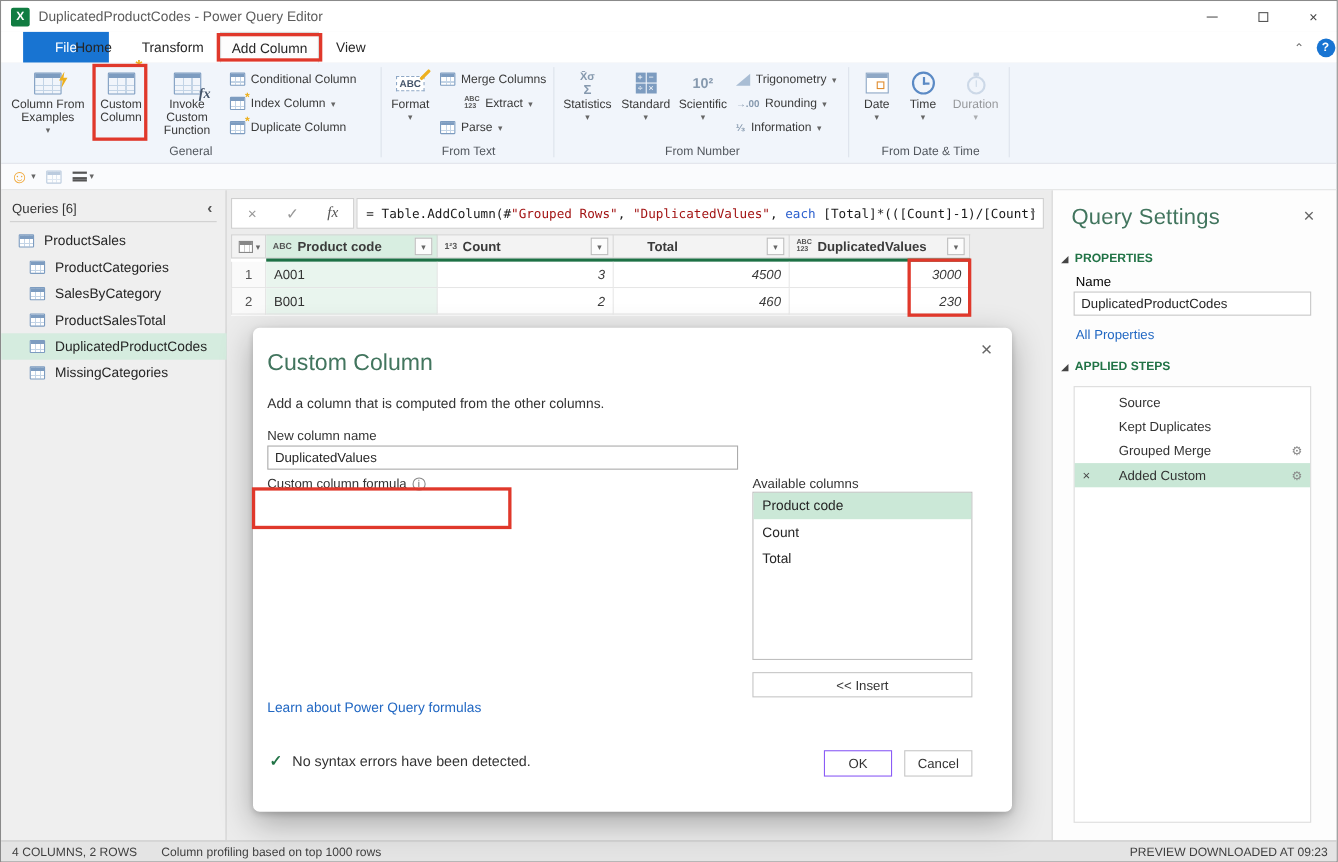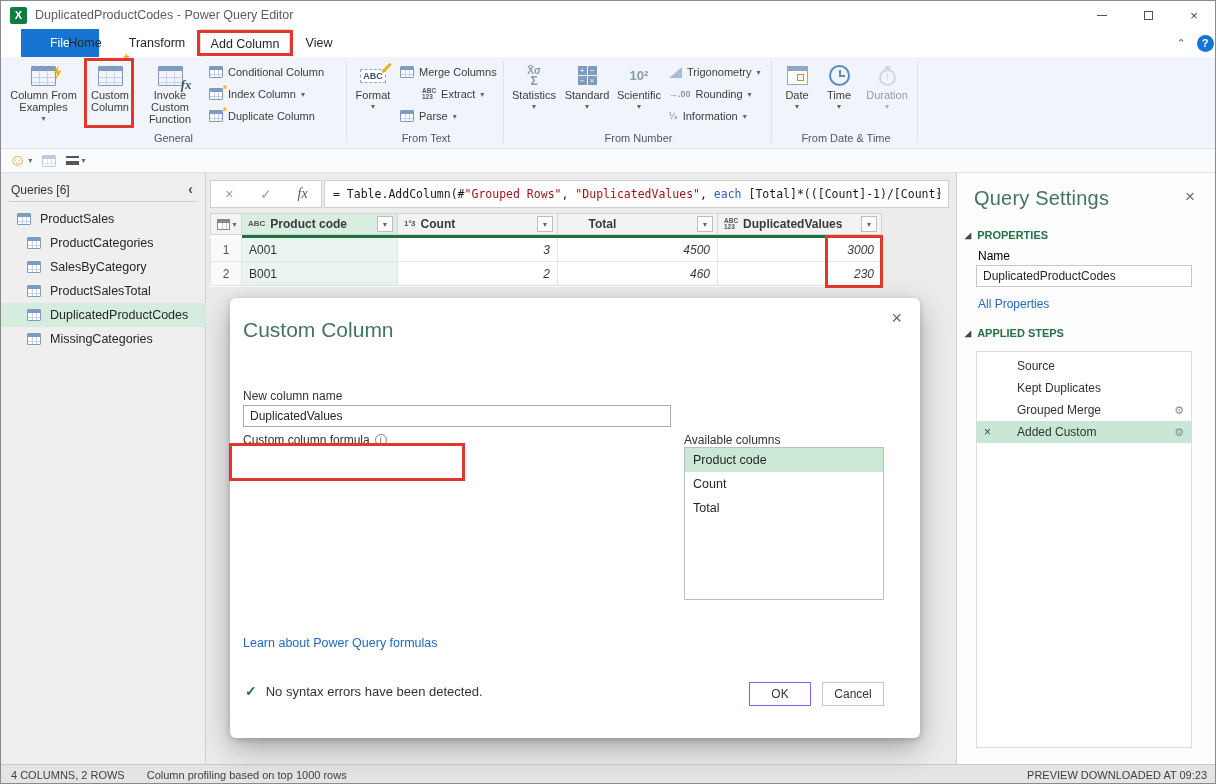--- a/index.html
+++ b/index.html
@@ -477,32 +477,34 @@
 
   <div class="abs" id="statusbar">
     <span class="s-left">4 COLUMNS, 2 ROWS</span>
     <span class="s-mid">Column profiling based on top 1000 rows</span>
     <span class="s-right">PREVIEW DOWNLOADED AT 09:23</span>
   </div>
 
   <div class="abs" id="dialog">
     <div class="dlg-close">×</div>
     <div class="dlg-title">Custom Column</div>
+    <div class="dlg-desc">Add a column that is computed from the other columns.</div>
     <div class="dlg-label" style="left:13px;top:91px;">New column name</div>
     <input class="dlg-input" value="DuplicatedValues" style="">
     <div class="dlg-label" style="left:13px;top:135px;">
       <span>Custom column formula</span>
       <span style="width:12px;height:12px;border:1px solid #8a8a8a;border-radius:50%;font-size:9px;color:#666;display:inline-flex;align-items:center;justify-content:center;">i</span>
     </div>
     <div class="dlg-label" style="left:454px;top:135px;">Available columns</div>
     <div class="avail-list">
       <div class="avail-item sel">Product code</div>
       <div class="avail-item">Count</div>
       <div class="avail-item">Total</div>
     </div>
+    <div class="btn" style="left:454px;top:313px;width:200px;height:23px;">&lt;&lt; Insert</div>
     <a class="linkblue abs" style="left:13px;top:338px;font-size:12.5px;">Learn about Power Query formulas</a>
     <div class="dlg-status">
       <span class="dlg-check">✓</span>
       <span>No syntax errors have been detected.</span>
     </div>
     <div class="btn btn-ok" style="left:519px;top:384px;width:62px;height:24px;">OK</div>
     <div class="btn" style="left:592px;top:384px;width:62px;height:24px;">Cancel</div>
   </div>
 
   <div class="anno" style="left:196px;top:29px;width:96px;height:26px;"></div>

